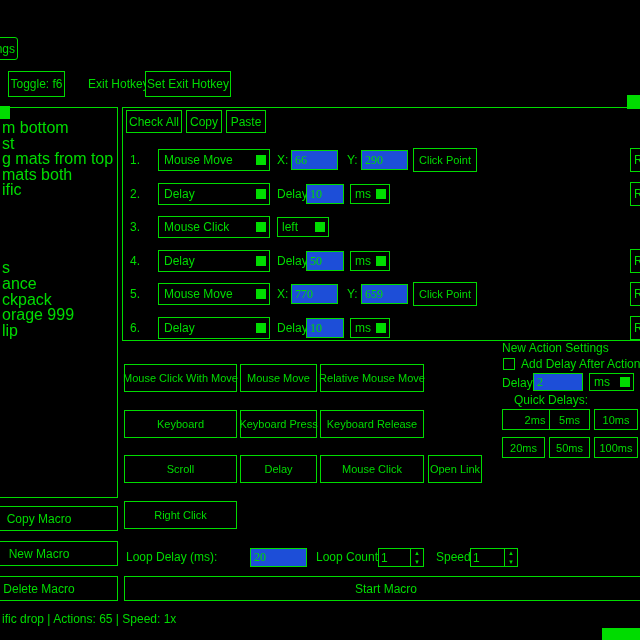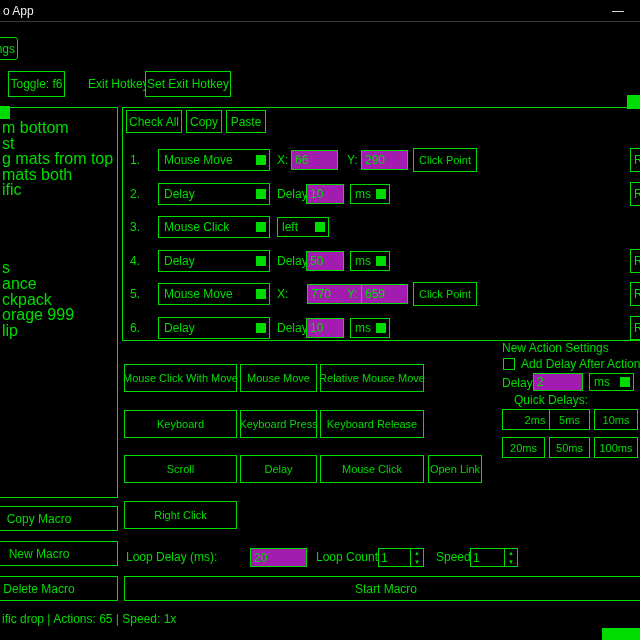--- a/index.html
+++ b/index.html
@@ -9,22 +9,22 @@
     overflow:hidden; font-family:"Liberation Sans", sans-serif;
   }
   .lbl { position:absolute; color:var(--g,#00dc00); font-size:12px; white-space:nowrap; }
   .btn {
     position:absolute; display:flex; align-items:center; justify-content:center;
     background:#000; border:1px solid var(--g,#00dc00); color:var(--g,#00dc00);
     font-size:12px; white-space:nowrap; cursor:default;
   }
   .btn.sm { font-size:11px;text-align:right; }
   .inp {
-    position:absolute; background:#a21caf; border:1px solid var(--g,#00dc00);
-    color:var(--g,#00dc00); font-size:12px; padding:0 3px; font-family:Liberation Sans, sans-serif;
+    position:absolute; background:#1d4ed8; border:1px solid var(--g,#00dc00);
+    color:var(--g,#00dc00); font-size:12px; padding:0 3px; font-family:Liberation Serif, serif;
   }
   .dd {
     position:absolute; display:flex; align-items:center; background:#000;
     border:1px solid var(--g,#00dc00); color:var(--g,#00dc00);
   }
   .dd .txt { flex:1; font-size:12px; padding-left:5px; white-space:nowrap; overflow:hidden; }
   .dd .sq { width:10px; height:10px; background:var(--g,#00dc00); margin-right:3px; flex:none; }
   .panel { position:absolute; border:1px solid var(--g,#00dc00); background:#000; }
   .solid { position:absolute; background:var(--g,#00dc00); }
   .cb { position:absolute; width:12px; height:12px; border:1px solid var(--g,#00dc00); background:#000; }
@@ -34,24 +34,20 @@
   .spin .arrows div { flex:1; display:flex; align-items:center; justify-content:center; font-size:6px; color:var(--g,#00dc00); line-height:1; }
   .titlebar { position:absolute; left:0; top:0; width:100%; height:22px; background:#000; border-bottom:1px solid #3a3a3a; }
   .mlist { position:absolute; }
   .mlist div { height:15.6px; line-height:15.6px; font-size:16px; color:var(--g,#00dc00); white-space:nowrap; }
 </style>
 </head>
 <body>
 
 <div class="screen">
 
-  <div class="titlebar">
-    <span class="lbl" style="left:3px;top:4px;color:#ececec">o App</span>
-    <div class="btn" style="left:601px;top:0;width:34px;height:21px;border:none;color:#ececec">—</div>
-  </div>
 
   <div class="btn" style="left:-30px;top:37px;width:48px;height:23px;justify-content:flex-end;padding-right:2px;border-radius:3px">ngs</div>
 
   <div class="btn" style="left:8px;top:71px;width:57px;height:26px">Toggle: f6</div>
   <span class="lbl" style="left:88px;top:71px;line-height:26px">Exit Hotkey:</span>
   <div class="btn" style="left:145px;top:71px;width:86px;height:26px">Set Exit Hotkey</div>
 
   <div class="panel" style="left:-10px;top:107px;width:128px;height:391px"></div>
   <div class="solid" style="left:0;top:106px;width:10px;height:13px"></div>
   <div class="mlist" style="left:-9px;top:120px;width:126px;padding-left:11px">
@@ -125,21 +121,21 @@
     <span class="sq"></span>
   </div>
   <div class="btn" style="left:630px;top:249px;width:80px;height:24px;justify-content:flex-start;padding-left:3px">Remove</div>
 
   <span class="lbl" style="left:130px;top:282px;line-height:24px">5.</span>
   <div class="dd" style="left:158px;top:283px;width:112px;height:22px">
     <span class="txt">Mouse Move</span>
     <span class="sq"></span>
   </div>
   <span class="lbl" style="left:277px;top:282px;line-height:24px">X:</span>
-  <input class="inp" style="left: 307px; top: 284px; width: 55px; height: 20px;" value="770">
+  <input class="inp" style="left: 291px; top: 284px; width: 47px; height: 20px;" value="770">
   <span class="lbl" style="left:347px;top:282px;line-height:24px">Y:</span>
   <input class="inp" style="left: 361px; top: 284px; width: 47px; height: 20px;" value="659">
   <div class="btn sm" style="left:413px;top:282px;width:64px;height:24px">Click Point</div>
   <div class="btn" style="left:630px;top:282px;width:80px;height:24px;justify-content:flex-start;padding-left:3px">Remove</div>
 
   <span class="lbl" style="left:130px;top:316px;line-height:24px">6.</span>
   <div class="dd" style="left:158px;top:317px;width:112px;height:22px">
     <span class="txt">Delay</span>
     <span class="sq"></span>
   </div>

